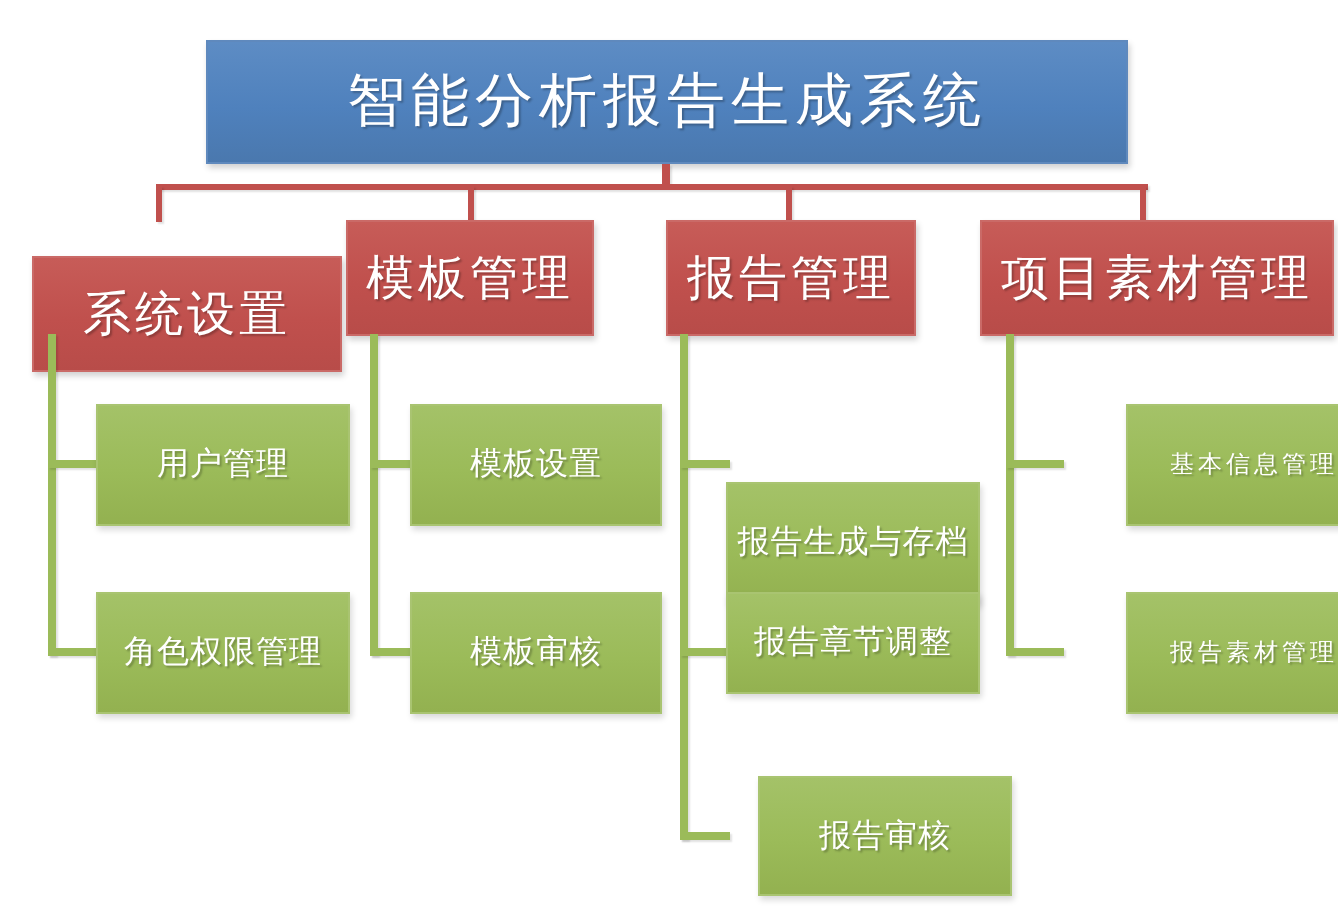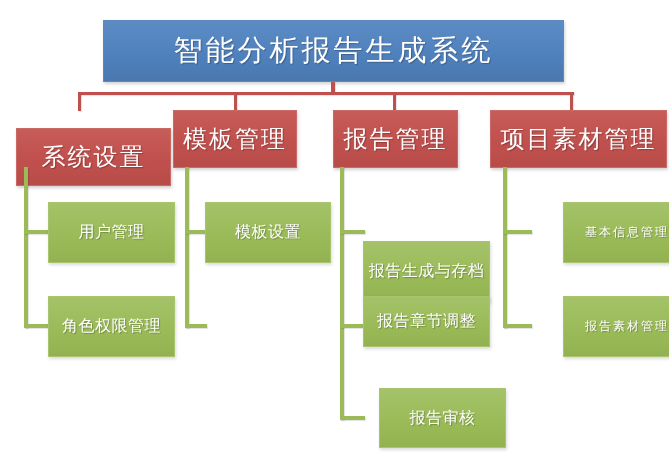--- a/index.html
+++ b/index.html
@@ -72,20 +72,21 @@
   <div class="line green" style="left:340px; top:416px; width:25px; height:4px;"></div>
 
   <div class="line green" style="left:503px; top:167px; width:4px; height:161px;"></div>
   <div class="line green" style="left:503px; top:230px; width:29px; height:4px;"></div>
   <div class="line green" style="left:503px; top:324px; width:29px; height:4px;"></div>
 
   <div class="node l2" style="left:48px; top:202px; width:127px; height:61px;">用户管理</div>
   <div class="node l2" style="left:48px; top:296px; width:127px; height:61px;">角色权限管理</div>
 
   <div class="node l2" style="left:205px; top:202px; width:126px; height:61px;">模板设置</div>
+  <div class="node l2" style="left:205px; top:296px; width:126px; height:61px;">模板审核</div>
 
   <div class="node l2" style="left:363px; top:202px; width:127px; height:61px;margin-top:39px;">报告生成与存档</div>
   <div class="node l2" style="left:363px; top:296px; width:127px; height:51px;">报告章节调整</div>
   <div class="node l2" style="left:363px; top:388px; width:127px; height:60px;margin-left:16px;">报告审核</div>
 
   <div class="node l2 wrap" style="left:530px; top:202px; width:128px; height:61px;">基本信息管理</div>
   <div class="node l2 wrap" style="left:530px; top:296px; width:128px; height:61px;">报告素材管理</div>
 
 </div>
 

